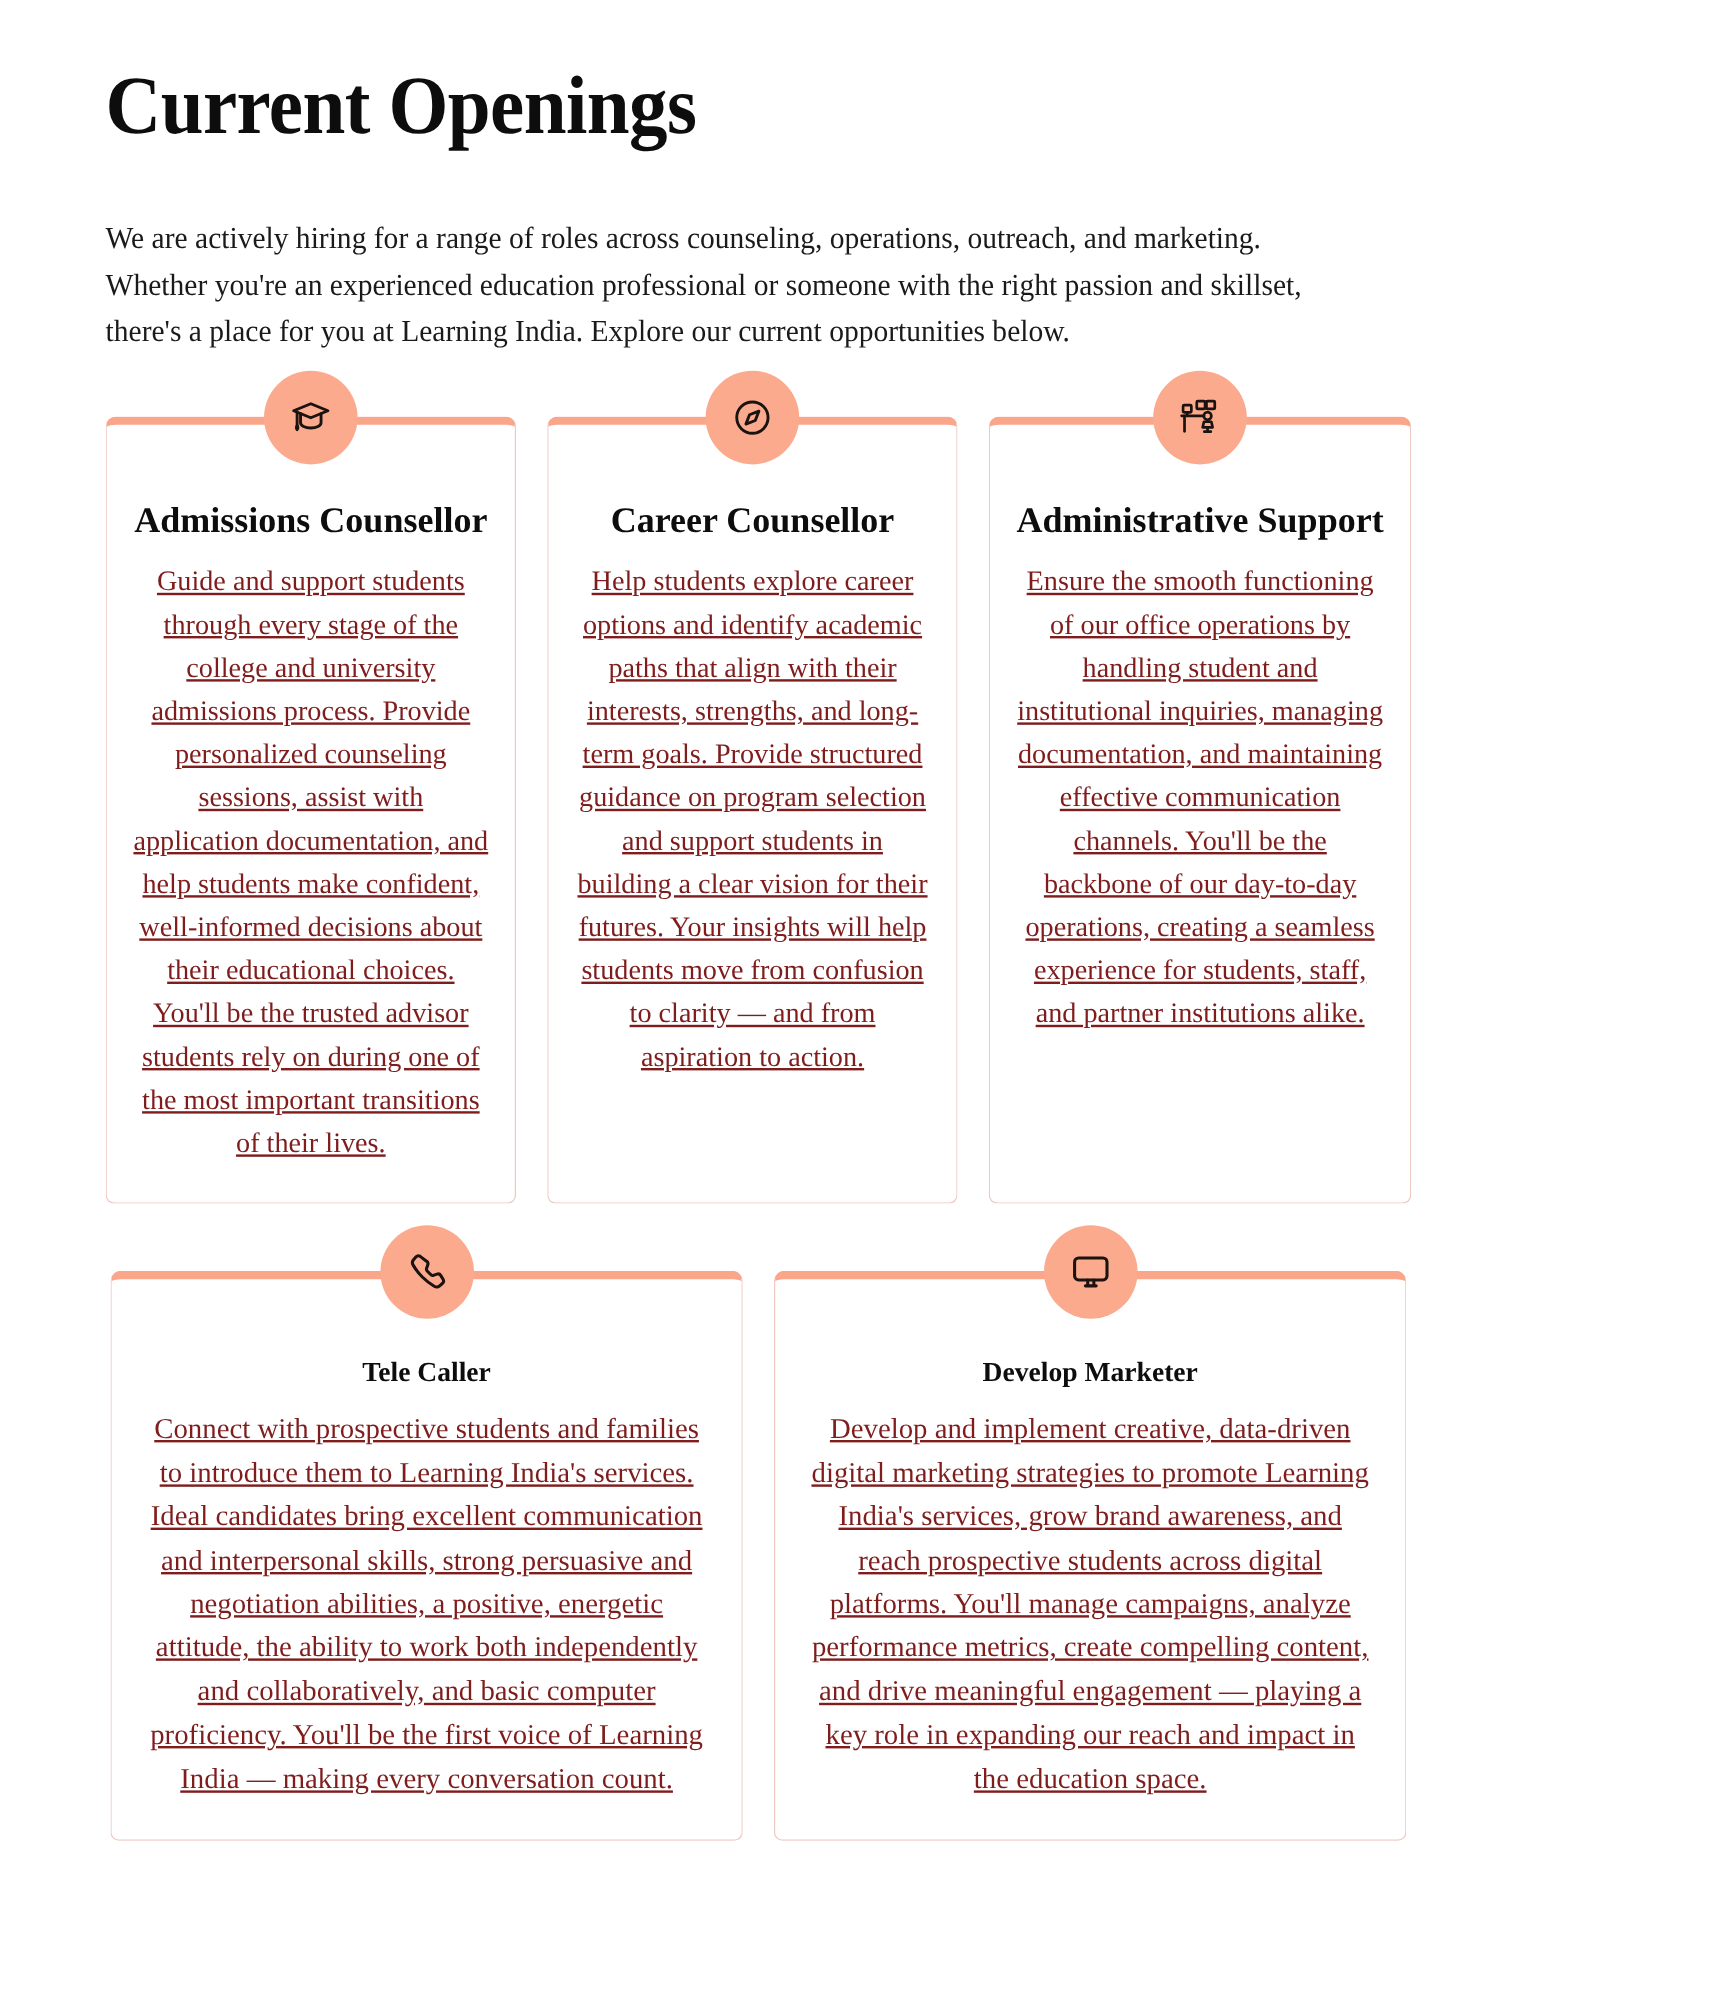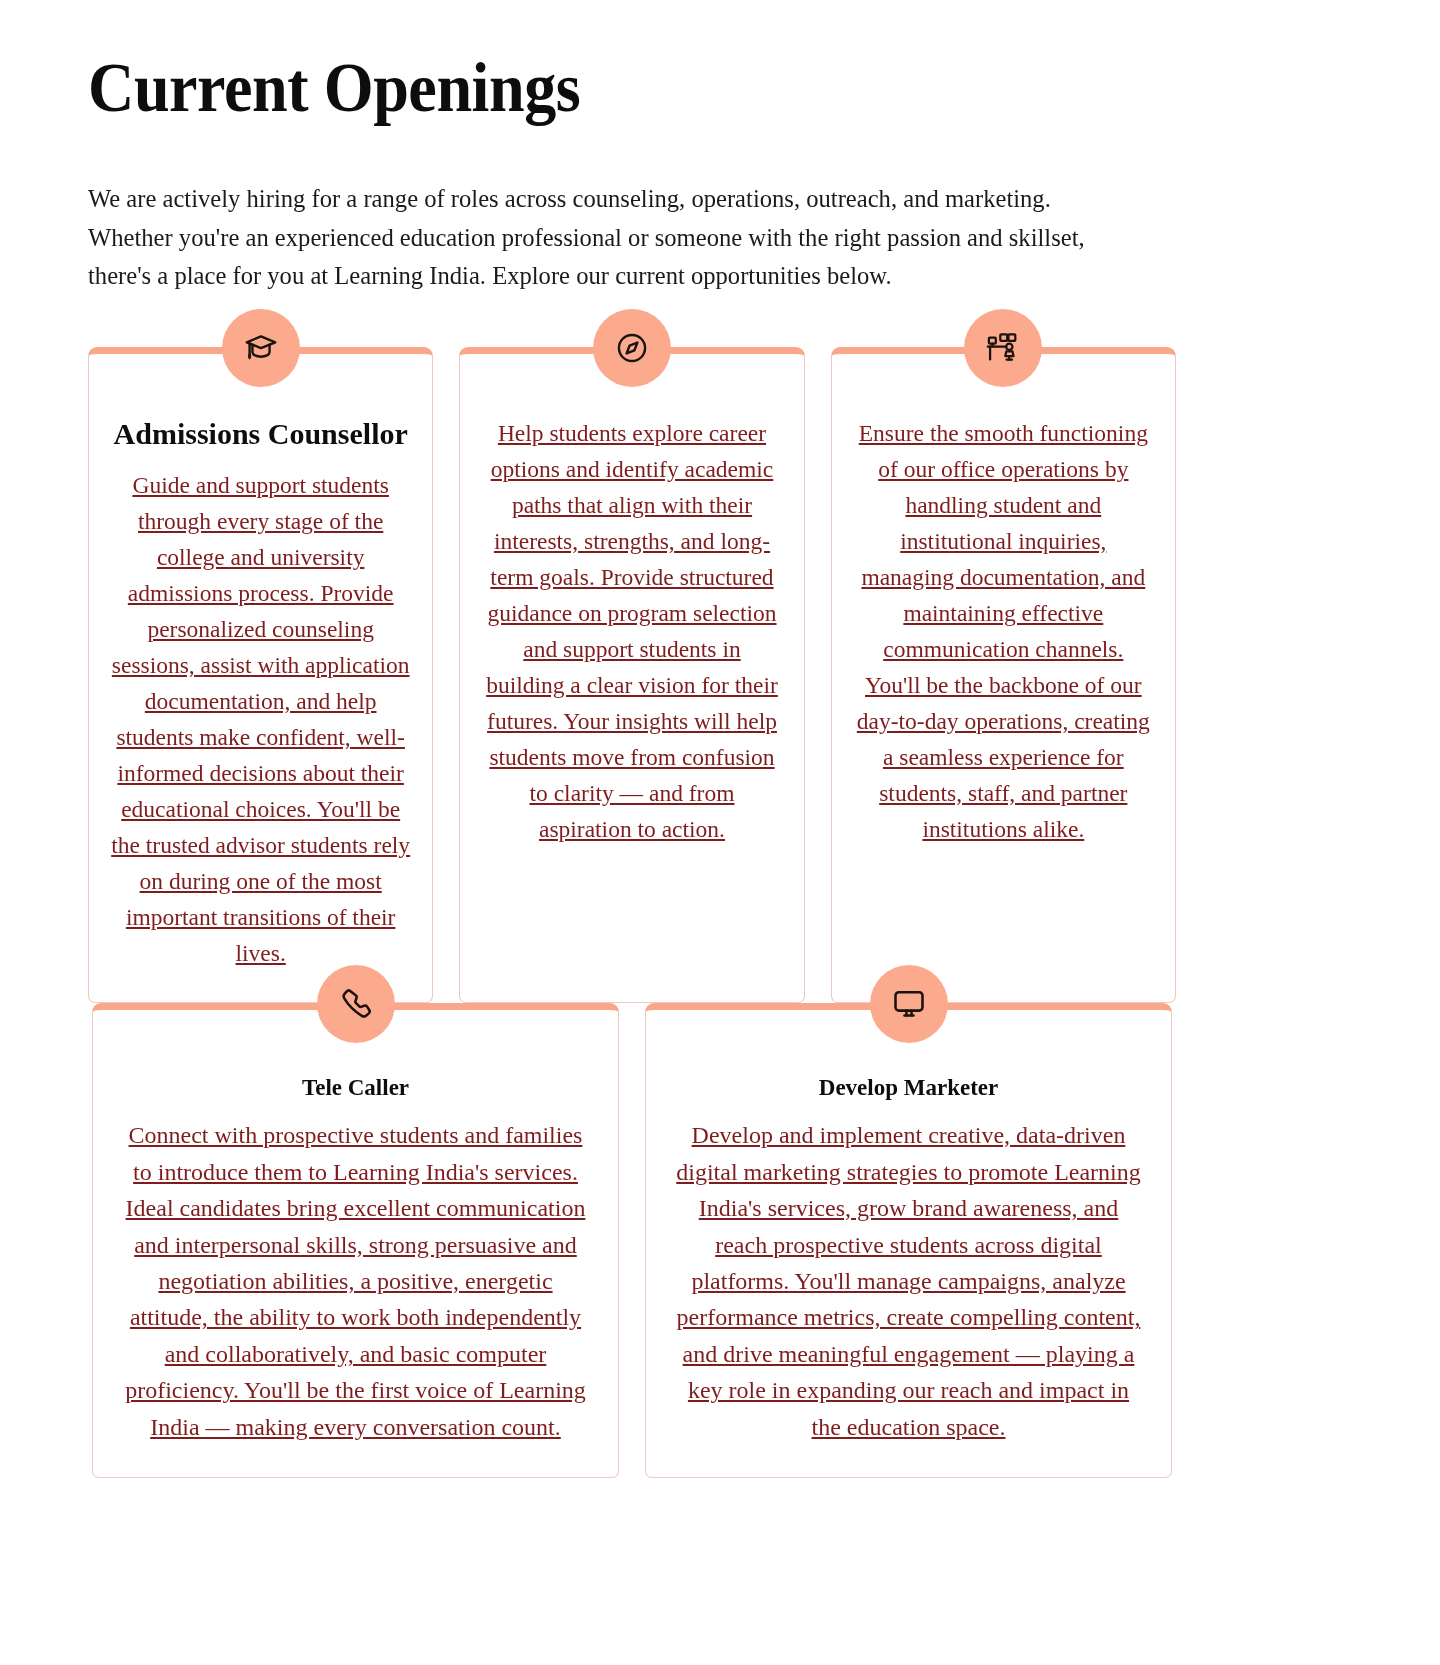--- a/index.html
+++ b/index.html
@@ -42,21 +42,21 @@
     transform: scaleX(0.965);
     transform-origin: left center;
   }
 
   
   .card-row {
     display: flex;
     gap: 26px;
     align-items: stretch;
   }
-  .card-row.row-top { }
+  .card-row.row-top { margin-bottom: 56px; }
   .card-row.row-bottom { padding: 0 0px; }
 
   .card {
     position: relative;
     flex: 1 1 0;
     background: #ffffff;
     border: 1.5px solid #edc9c0;
     border-top: 7px solid #f9a68a;
     border-radius: 9px 9px 7px 7px;
     padding: 62px 22px 30px 22px;
@@ -130,38 +130,40 @@
       <p class="card-text">Guide and support students through every stage of the college and university admissions process. Provide personalized counseling sessions, assist with application documentation, and help students make confident, well-informed decisions about their educational choices. You'll be the trusted advisor students rely on during one of the most important transitions of their lives.</p>
     </div>
 
     <div class="card">
       <div class="card-icon">
         <svg viewBox="0 0 24 24" fill="none" stroke="#1a1310" stroke-width="1.6" stroke-linecap="round" stroke-linejoin="round">
           <circle cx="12" cy="12" r="8.7"></circle>
           <path d="M15.6 8.4 13.6 13.6 8.4 15.6 10.4 10.4 15.6 8.4Z"></path>
         </svg>
       </div>
+      <h2 class="card-title">Career Counsellor</h2>
       <p class="card-text">Help students explore career options and identify academic paths that align with their interests, strengths, and long-term goals. Provide structured guidance on program selection and support students in building a clear vision for their futures. Your insights will help students move from confusion to clarity — and from aspiration to action.</p>
     </div>
 
     <div class="card">
       <div class="card-icon">
         <svg viewBox="0 0 24 24" fill="none" stroke="#1a1310" stroke-width="1.5" stroke-linecap="round" stroke-linejoin="round">
           <rect x="2.6" y="5.1" width="4.6" height="4" rx="0.6"></rect>
           <path d="M4.9 9.1v1.7"></path>
           <rect x="10.2" y="2.9" width="4.6" height="4.3" rx="0.6"></rect>
           <rect x="15.6" y="2.9" width="4.6" height="4.3" rx="0.6"></rect>
           <path d="M1.8 11h12.4"></path>
           <path d="M3.4 11v8.6"></path>
           <circle cx="16.2" cy="11.1" r="2.1"></circle>
           <path d="M14.2 14.3h4.1l.7 3.1h-5.5l.7-3.1Z"></path>
           <path d="M16.2 17.4v2.4"></path>
           <path d="M14.4 19.8h3.6"></path>
         </svg>
       </div>
+      <h2 class="card-title">Administrative Support</h2>
       <p class="card-text">Ensure the smooth functioning of our office operations by handling student and institutional inquiries, managing documentation, and maintaining effective communication channels. You'll be the backbone of our day-to-day operations, creating a seamless experience for students, staff, and partner institutions alike.</p>
     </div>
 
   </div>
 
   <div class="card-row row-bottom">
 
     <div class="card">
       <div class="card-icon">
         <svg viewBox="0 0 24 24" fill="none" stroke="#1a1310" stroke-width="1.7" stroke-linecap="round" stroke-linejoin="round">

